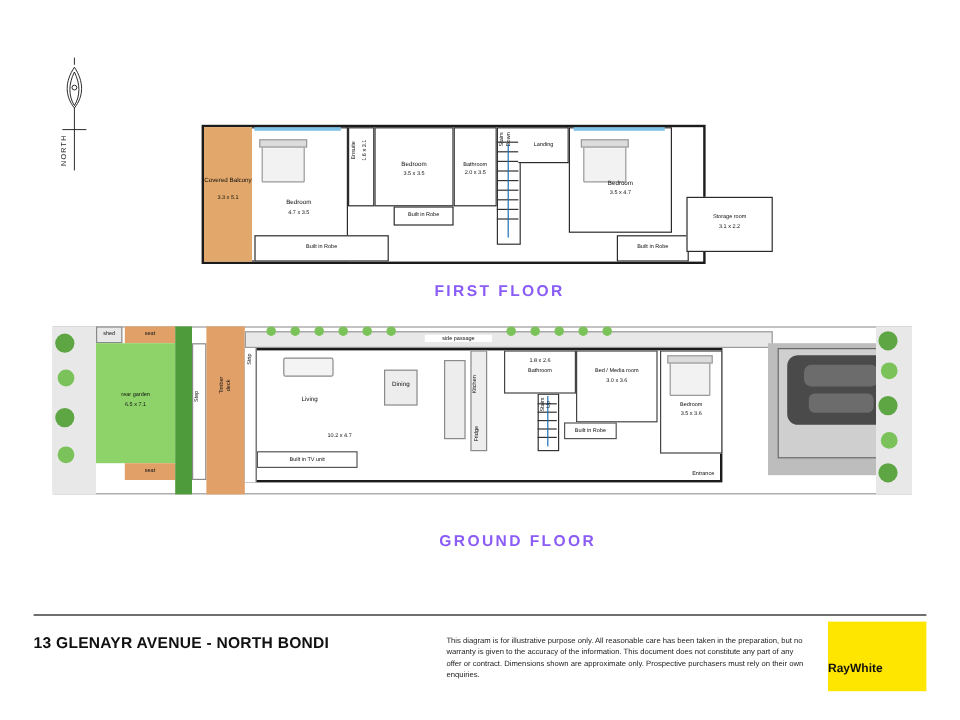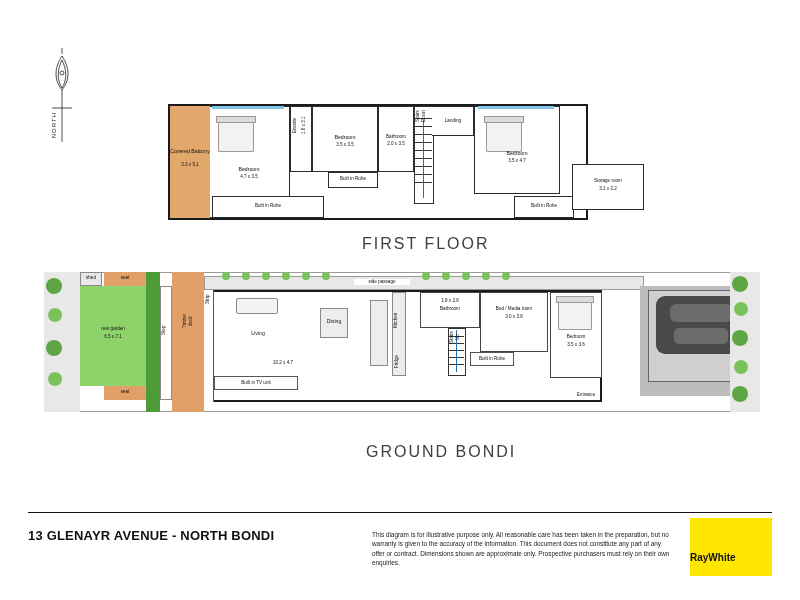--- a/index.html
+++ b/index.html
@@ -16,21 +16,21 @@
   .lbl.sm{font-size:4.6px;}
   .room{position:absolute;box-sizing:border-box;background:#ffffff;border:1px solid #2b2b2b;}
   .vert{writing-mode:vertical-rl;transform:rotate(180deg);}
 
   
   #north{position:absolute;left:44px;top:46px;width:36px;height:110px;}
   #north .nlabel{position:absolute;left:7px;top:66px;font-size:6px;letter-spacing:1px;
      writing-mode:vertical-rl;transform:rotate(180deg);color:#222;}
 
   
-  .floortitle{position:absolute;font-size:16px;letter-spacing:2px;color:#404040;font-weight:400;}
+  .floortitle{position:absolute;font-size:13px;letter-spacing:2px;color:#8b5cf6;font-weight:700;}
 
   
   #footer-rule{position:absolute;left:28px;top:512px;width:744px;height:1px;background:#111;}
   #addr{position:absolute;left:28px;top:528px;font-size:13px;font-weight:bold;letter-spacing:.2px;color:#111;}
   #disclaimer{position:absolute;left:372px;top:530px;width:300px;font-size:6.4px;line-height:1.45;color:#222;}
   #rw{position:absolute;left:690px;top:518px;width:82px;height:58px;background:#FFE600;}
   #rw span{position:absolute;left:0;right:0;bottom:13px;text-align:left;font-size:10px;font-weight:bold;color:#111;}
 
   
   #ff{position:absolute;left:168px;top:104px;width:420px;height:116px;}
@@ -240,21 +240,21 @@
     <div class="abs" style="left:644px;top:60px;width:54px;height:16px;background:#6c6c6c;border-radius:5px;"></div>
 
     <div class="abs" style="left:700px;top:4px;width:30px;height:140px;background:#E8E8E8;"></div>
     <div class="tree" style="left:702px;top:8px;width:16px;height:16px;"></div>
     <div class="tree2" style="left:704px;top:34px;width:14px;height:14px;"></div>
     <div class="tree" style="left:702px;top:62px;width:16px;height:16px;"></div>
     <div class="tree2" style="left:704px;top:92px;width:14px;height:14px;"></div>
     <div class="tree" style="left:702px;top:118px;width:16px;height:16px;"></div>
   </div>
 
-  <div class="floortitle" style="left:366px;top:443px;">GROUND    BONDI</div>
+  <div class="floortitle" style="left:366px;top:443px;">GROUND    FLOOR</div>
 
   <div id="footer-rule"></div>
   <div id="addr">13 GLENAYR AVENUE - NORTH BONDI</div>
   <div id="disclaimer">This diagram is for illustrative purpose only. All reasonable care has been taken in the preparation, but no warranty is given to the accuracy of the information. This document does not constitute any part of any offer or contract. Dimensions shown are approximate only. Prospective purchasers must rely on their own enquiries.</div>
   <div id="rw">
     <span>RayWhite</span>
   </div>
 
 </div>
 

